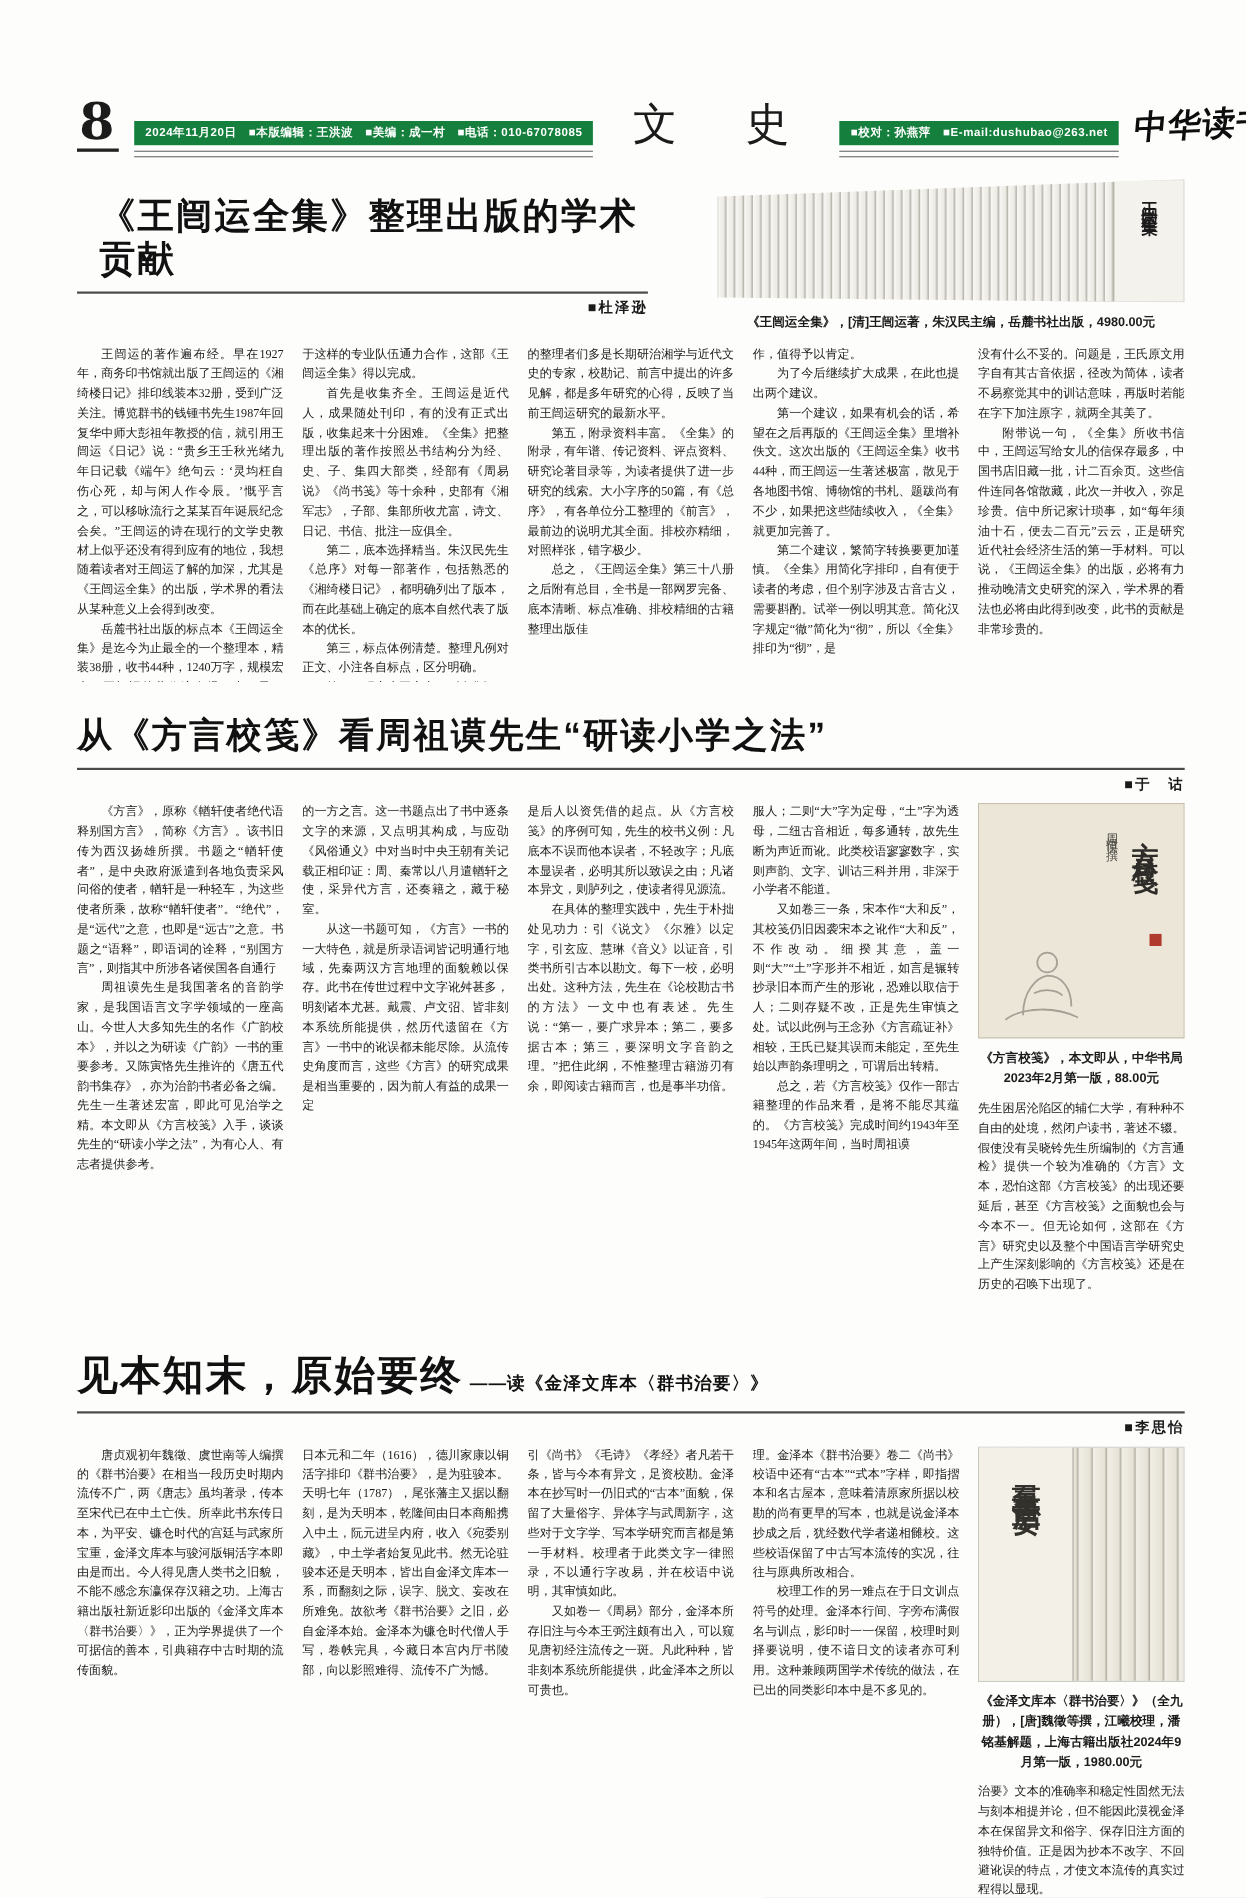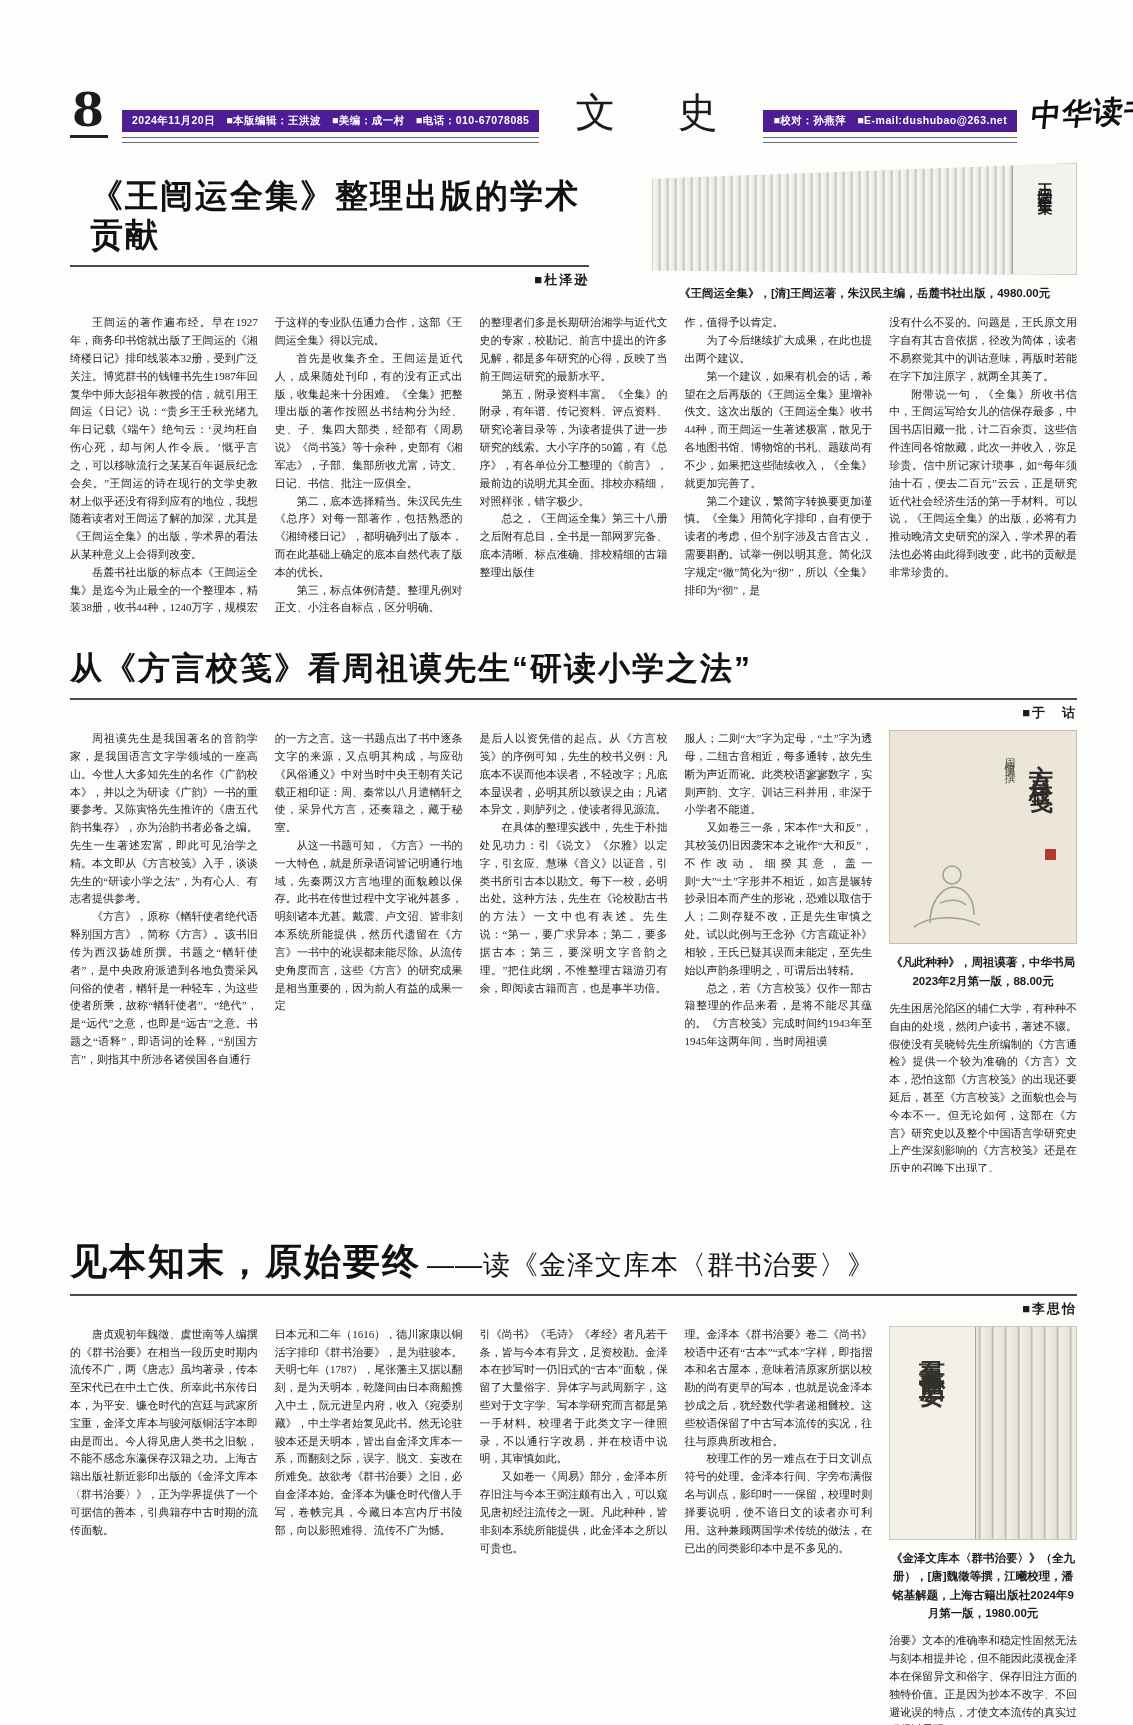--- a/index.html
+++ b/index.html
@@ -6,35 +6,35 @@
   .page{
     width:1133px;height:1725px;margin:0 auto;background:#fdfdfc;
     box-sizing:border-box;padding:82px 56px 36px 70px;
     font-family:"Liberation Serif",serif;color:#1b1b1b;position:relative;overflow:hidden;
   }
   
   .hdr{display:flex;align-items:center;gap:14px;}
   .pageno{font-family:"DejaVu Serif",serif;font-weight:bold;font-size:46px;line-height:1;
     border-bottom:3px solid #222;padding:0 4px 2px 2px;}
   .hdr-group{flex:1;display:flex;flex-direction:column;gap:5px;}
-  .hdr-bar{background:#4c1d95;color:#fff;font-family:"Liberation Sans",sans-serif;
+  .hdr-bar{background:#15803d;color:#fff;font-family:"Liberation Sans",sans-serif;
     font-size:10.5px;font-weight:bold;letter-spacing:.5px;padding:4px 10px;white-space:nowrap;
     overflow:hidden;margin-top:28px;}
   .rule-double{height:4px;border-top:1.5px solid #6a6a6a;border-bottom:1.5px solid #6a6a6a;}
   .section-title{font-size:40px;font-weight:normal;letter-spacing:26px;padding:0 6px 0 22px;white-space:nowrap;}
   .masthead{font-family:"DejaVu Serif",serif;font-weight:bold;font-size:30px;white-space:nowrap;
     transform:rotate(-3deg) skewX(-8deg);letter-spacing:1px;color:#0d0d0d;}
   
   .article{margin-top:20px;}
   .a-title{font-family:"Liberation Sans",sans-serif;font-weight:900;color:#111;line-height:1.18;
     letter-spacing:2px;}
   .t1{font-size:33px;}
   .t2{font-size:32px;margin-top:4px;}
   .t3-main{font-size:37px;}
-  .t3-sub{font-size:27px;font-weight:400;letter-spacing:1px;margin-top:48px;}
+  .t3-sub{font-size:16px;font-weight:700;letter-spacing:1px;margin-top:48px;}
   .title-rule{border:none;border-top:2px solid #4a4a4a;margin:10px 0 4px 0;}
   .byline{font-family:"Liberation Sans",sans-serif;font-weight:bold;font-size:13px;text-align:right;
     letter-spacing:2px;margin-bottom:8px;}
   .body-cols{display:flex;gap:17px;overflow:hidden;}
   .col{flex:1 1 0;font-size:11px;line-height:1.62;text-align:justify;text-justify:inter-character;
     overflow:hidden;}
   .col p{margin:0;text-indent:2em;}
   
   .fig-caption{font-family:"Liberation Sans",sans-serif;font-weight:bold;font-size:11.5px;
     text-align:center;line-height:1.6;margin-top:9px;}
@@ -126,22 +126,22 @@
         </div>
     </div>
   </div>
 
   <div class="article" style="margin-top:30px;">
     <div class="a-title t2">从《方言校笺》看周祖谟先生“研读小学之法”</div>
     <hr class="title-rule">
     <div class="byline">■于　诂</div>
     <div class="body-cols" style="height:442px;">
       <div class="col">
+          <p>《方言》，原称《輶轩使者绝代语释别国方言》，简称《方言》。该书旧传为西汉扬雄所撰。书题之“輶轩使者”，是中央政府派遣到各地负责采风问俗的使者，輶轩是一种轻车，为这些使者所乘，故称“輶轩使者”。“绝代”，是“远代”之意，也即是“远古”之意。书题之“语释”，即语词的诠释，“别国方言”，则指其中所涉各诸侯国各自通行</p>
           <p>周祖谟先生是我国著名的音韵学家，是我国语言文字学领域的一座高山。今世人大多知先生的名作《广韵校本》，并以之为研读《广韵》一书的重要参考。又陈寅恪先生推许的《唐五代韵书集存》，亦为治韵书者必备之编。先生一生著述宏富，即此可见治学之精。本文即从《方言校笺》入手，谈谈先生的“研读小学之法”，为有心人、有志者提供参考。</p>
-          <p>《方言》，原称《輶轩使者绝代语释别国方言》，简称《方言》。该书旧传为西汉扬雄所撰。书题之“輶轩使者”，是中央政府派遣到各地负责采风问俗的使者，輶轩是一种轻车，为这些使者所乘，故称“輶轩使者”。“绝代”，是“远代”之意，也即是“远古”之意。书题之“语释”，即语词的诠释，“别国方言”，则指其中所涉各诸侯国各自通行</p>
         </div>
       <div class="col">
           <p style="text-indent: 0px;">的一方之言。这一书题点出了书中逐条文字的来源，又点明其构成，与应劭《风俗通义》中对当时中央王朝有关记载正相印证：周、秦常以八月遣輶轩之使，采异代方言，还奏籍之，藏于秘室。</p>
           <p>从这一书题可知，《方言》一书的一大特色，就是所录语词皆记明通行地域，先秦两汉方言地理的面貌赖以保存。此书在传世过程中文字讹舛甚多，明刻诸本尤甚。戴震、卢文弨、皆非刻本系统所能提供，然历代遗留在《方言》一书中的讹误都未能尽除。从流传史角度而言，这些《方言》的研究成果是相当重要的，因为前人有益的成果一定</p>
         </div>
       <div class="col">
           <p style="text-indent: 0px;">是后人以资凭借的起点。从《方言校笺》的序例可知，先生的校书义例：凡底本不误而他本误者，不轻改字；凡底本显误者，必明其所以致误之由；凡诸本异文，则胪列之，使读者得见源流。</p>
           <p>在具体的整理实践中，先生于朴拙处见功力：引《说文》《尔雅》以定字，引玄应、慧琳《音义》以证音，引类书所引古本以勘文。每下一校，必明出处。这种方法，先生在《论校勘古书的方法》一文中也有表述。先生说：“第一，要广求异本；第二，要多据古本；第三，要深明文字音韵之理。”把住此纲，不惟整理古籍游刃有余，即阅读古籍而言，也是事半功倍。</p>
         </div>
       <div class="col">
@@ -156,21 +156,21 @@
           <span class="seal"></span>
           <svg width="86" height="76" viewBox="0 0 86 76">
             <g fill="none" stroke="#6b675e" stroke-width="1.6">
               <circle cx="52" cy="18" r="9"></circle>
               <path d="M30 66 C30 44 42 32 52 30 C66 30 74 42 74 58"></path>
               <path d="M14 70 C30 58 60 58 80 68"></path>
               <path d="M40 46 C48 42 60 42 66 48"></path>
             </g>
           </svg>
         </div>
-        <div class="fig-caption">《凡此种种》，周祖谟著，中华书局2023年2月第一版，88.00元</div>
+        <div class="fig-caption">《方言校笺》，本文即从，中华书局2023年2月第一版，88.00元</div>
         <div>
             <p style="text-indent: 0px;">先生困居沦陷区的辅仁大学，有种种不自由的处境，然闭户读书，著述不辍。假使没有吴晓铃先生所编制的《方言通检》提供一个较为准确的《方言》文本，恐怕这部《方言校笺》的出现还要延后，甚至《方言校笺》之面貌也会与今本不一。但无论如何，这部在《方言》研究史以及整个中国语言学研究史上产生深刻影响的《方言校笺》还是在历史的召唤下出现了。</p>
           </div>
       </div>
     </div>
   </div>
 
   <div class="article" style="margin-top:30px;">
     <div style="display:flex;align-items:baseline;gap:6px;">
       <span class="a-title t3-main">见本知末，原始要终</span>

